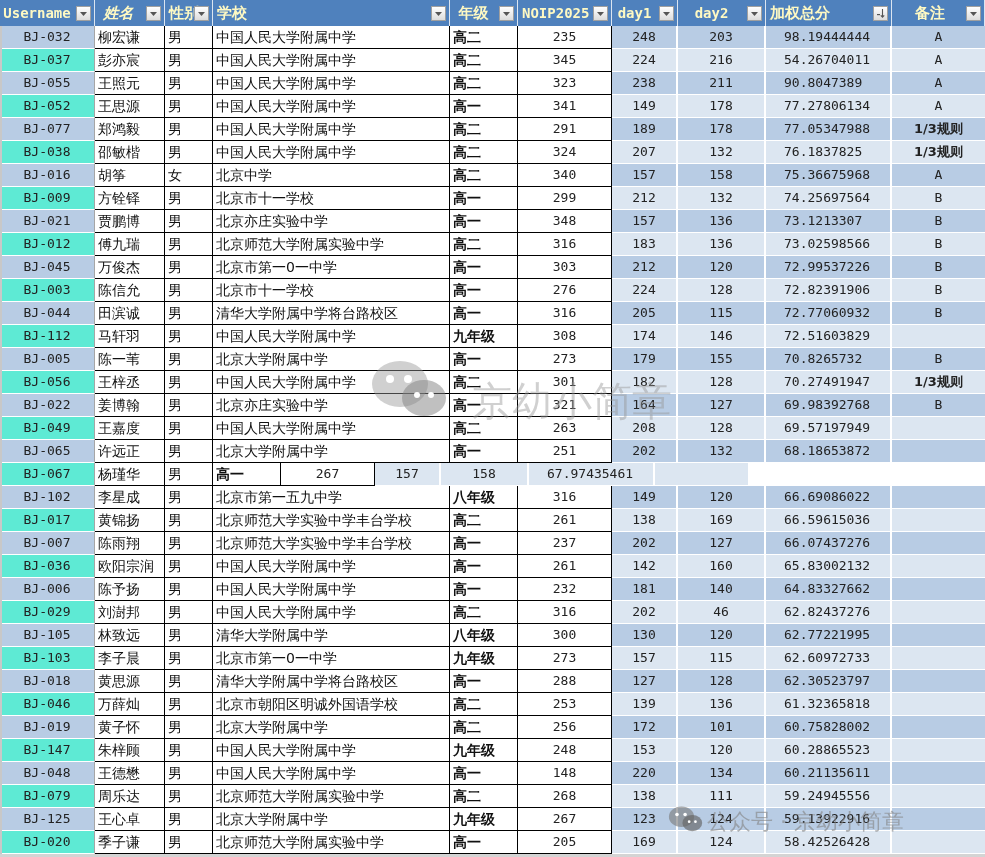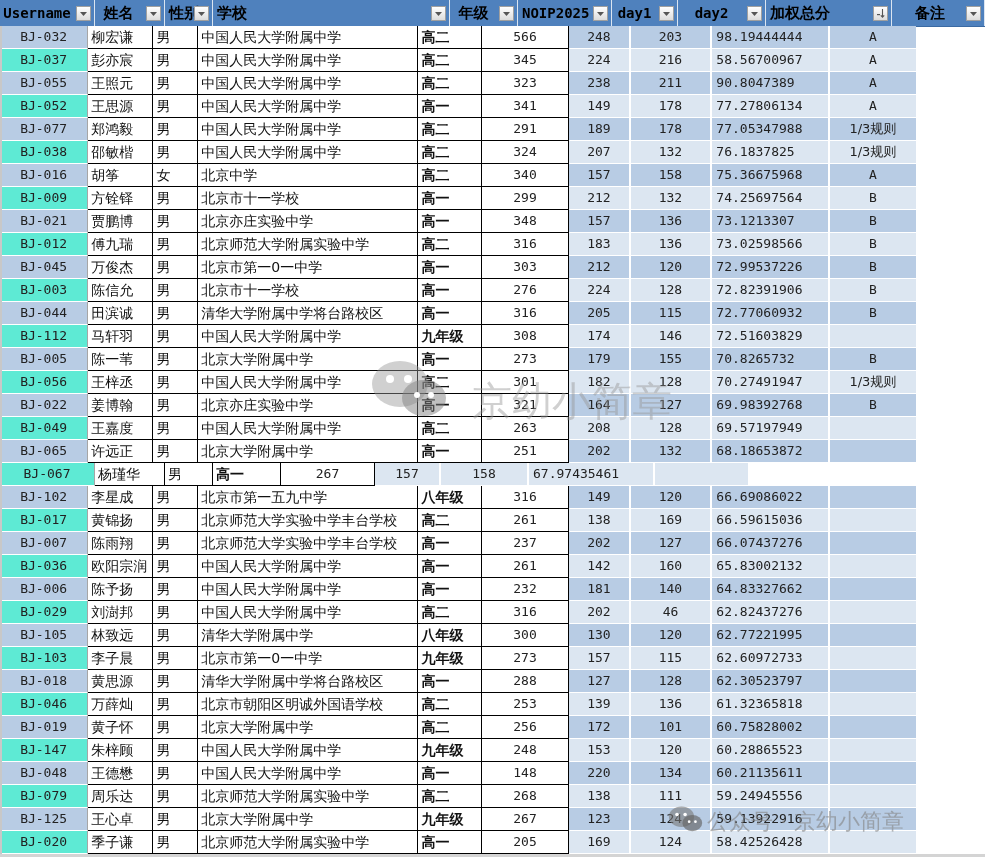--- a/index.html
+++ b/index.html
@@ -4,33 +4,33 @@
 <style>
   html, body { margin: 0; padding: 0; }
   body {
     width: 985px; height: 857px; overflow: hidden; position: relative;
     background: #ffffff;
     font-family: "DejaVu Sans", "Liberation Sans", sans-serif;
   }
   .sheet { position: absolute; left: 0; top: 0; width: 985px; height: 857px; }
   .hdr-row { position: absolute; left: 0; top: 0; height: 26px; width: 985px; background: #4f81bd; display: flex; border-bottom: 1px solid #3b6aa3; }
   .hcell {
-    position: relative; height: 26px; box-sizing: border-box; color: #000000; font-weight: bold;
+    position: relative; height: 26px; box-sizing: border-box; color: #fef9c3; font-weight: bold;
     font-size: 15px; line-height: 26px; padding-left: 4px; white-space: nowrap; overflow: hidden;
     border-right: 1px solid #dbe5f1;
   }
   .hcell.mono { font-family: "DejaVu Sans Mono", "Liberation Mono", monospace; font-size: 14px; }
   .hcell.center { text-align: center; padding-left: 0; padding-right: 20px; }
   .fbtn {
     position: absolute; right: 3px; top: 6px; width: 15px; height: 15px; box-sizing: border-box;
     background: linear-gradient(#ffffff, #dcdcdc); border: 1px solid #a0a0a0;
     display: flex; align-items: center; justify-content: center;
   }
   .fbtn svg { display: block; }
-  .rows { position: absolute; left: 0; top: 26px; width: 916px; }
+  .rows { position: absolute; left: 0; top: 26px; width: 985px; }
   .row { display: flex; height: 23px; }
   .cell {
     box-sizing: border-box; height: 23px; line-height: 22px; font-size: 14px; white-space: nowrap; overflow: hidden;
     color: #111;
   }
   .c-user { width: 95px; text-align: center; font-family: "DejaVu Sans Mono", "Liberation Mono", monospace; font-size: 13px; color: #222; border-bottom: 1px solid #ffffff; border-right: 1px solid #a6a6a6; }
   .row.odd .c-user { background: #b8cce4; }
   .row.even .c-user { background: #5eead4; }
   .c-name, .c-gender, .c-school, .c-grade, .c-noip {
     background: #ffffff; border-right: 1px solid #000; border-bottom: 1px solid #000; padding-left: 3px;
@@ -41,23 +41,23 @@
   .c-grade { width: 68px; font-weight: bold; }
   .c-noip { width: 94px; text-align: center; padding-left: 0; font-family: "DejaVu Sans Mono", "Liberation Mono", monospace; font-size: 13px; color: #222; }
   .c-d1, .c-d2, .c-score, .c-note {
     border-right: 2px solid #ffffff; border-bottom: 1px solid #ffffff;
     font-family: "DejaVu Sans Mono", "Liberation Mono", monospace; font-size: 13px; color: #222;
   }
   .row.odd .c-d1, .row.odd .c-d2, .row.odd .c-score, .row.odd .c-note { background: #b8cce4; }
   .row.even .c-d1, .row.even .c-d2, .row.even .c-score, .row.even .c-note { background: #dce6f1; }
   .c-d1 { width: 66px; text-align: center; }
   .c-d2 { width: 88px; text-align: center; }
-  .c-score { width: 126px; padding-left: 4px; }
+  .c-score { width: 126px; padding-left: 18px; }
   .c-note { width: 93px; text-align: center; border-right: none; }
-  .c-note.cjk { font-family: "DejaVu Sans", sans-serif; }
+  .c-note.cjk { font-family: "DejaVu Sans", sans-serif; font-weight: bold; }
   .watermark1 {
     position: absolute; left: 370px; top: 358px; display: flex; align-items: flex-end; gap: 22px;
     color: rgba(150,150,150,0.45); font-size: 40px; pointer-events: none;
   }
   .watermark2 {
     position: absolute; left: 668px; top: 805px; display: flex; align-items: center; gap: 3px;
     color: rgba(130,130,130,0.6); font-size: 22px; pointer-events: none;
   }
   .bottom-strip { position: absolute; left: 0; top: 854px; width: 985px; height: 3px; background: #d4d4d4; }
   .left-edge { position: absolute; left: 0; top: 26px; width: 2px; height: 828px; background: #c8c8c8; }
@@ -65,21 +65,21 @@
 </head>
 <body>
 
 <div class="sheet">
   <div class="hdr-row" id="hdr">
       <div class="hcell mono center" style="width: 95px;"><span>Username</span><span class="fbtn">
           <svg width="9" height="6" viewBox="0 0 9 6">
             <path d="M1 1 L4.5 5 L8 1 Z" fill="#555"></path>
           </svg>
         </span></div>
-      <div class="hcell center" style="width: 70px; padding-right: 22px;"><span>姓名</span><span class="fbtn">
+      <div class="hcell center" style="width: 70px; padding-right: 22px; font-style: italic;"><span>姓名</span><span class="fbtn">
           <svg width="9" height="6" viewBox="0 0 9 6">
             <path d="M1 1 L4.5 5 L8 1 Z" fill="#555"></path>
           </svg>
         </span></div>
       <div class="hcell " style="width: 48px;"><span>性别</span><span class="fbtn">
           <svg width="9" height="6" viewBox="0 0 9 6">
             <path d="M1 1 L4.5 5 L8 1 Z" fill="#555"></path>
           </svg>
         </span></div>
       <div class="hcell " style="width: 237px;"><span>学校</span><span class="fbtn">
@@ -119,36 +119,36 @@
           </svg>
         </span></div>
     </div>
   <div class="rows" id="rows">
       <div class="row odd">
         <div class="cell c-user">BJ-032</div>
         <div class="cell c-name">柳宏谦</div>
         <div class="cell c-gender">男</div>
         <div class="cell c-school">中国人民大学附属中学</div>
         <div class="cell c-grade">高二</div>
-        <div class="cell c-noip">566</div>
+        <div class="cell c-noip">235</div>
         <div class="cell c-d1">248</div>
         <div class="cell c-d2">203</div>
         <div class="cell c-score">98.19444444</div>
         <div class="cell c-note">A</div>
       </div>
       <div class="row even">
         <div class="cell c-user">BJ-037</div>
         <div class="cell c-name">彭亦宸</div>
         <div class="cell c-gender">男</div>
         <div class="cell c-school">中国人民大学附属中学</div>
         <div class="cell c-grade">高二</div>
         <div class="cell c-noip">345</div>
         <div class="cell c-d1">224</div>
         <div class="cell c-d2">216</div>
-        <div class="cell c-score">58.56700967</div>
+        <div class="cell c-score">54.26704011</div>
         <div class="cell c-note">A</div>
       </div>
       <div class="row odd">
         <div class="cell c-user">BJ-055</div>
         <div class="cell c-name">王照元</div>
         <div class="cell c-gender">男</div>
         <div class="cell c-school">中国人民大学附属中学</div>
         <div class="cell c-grade">高二</div>
         <div class="cell c-noip">323</div>
         <div class="cell c-d1">238</div>

